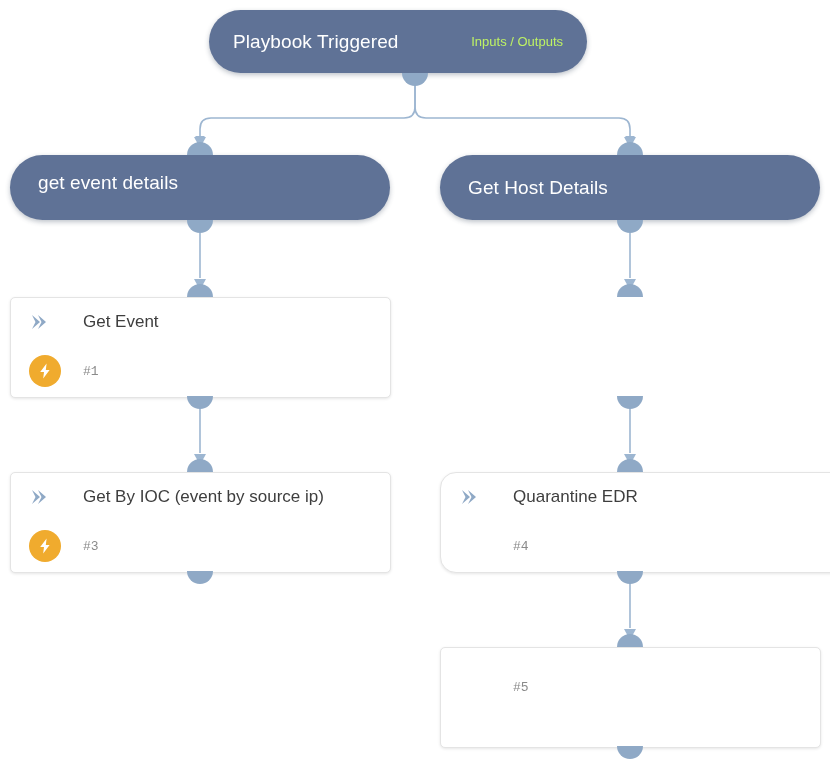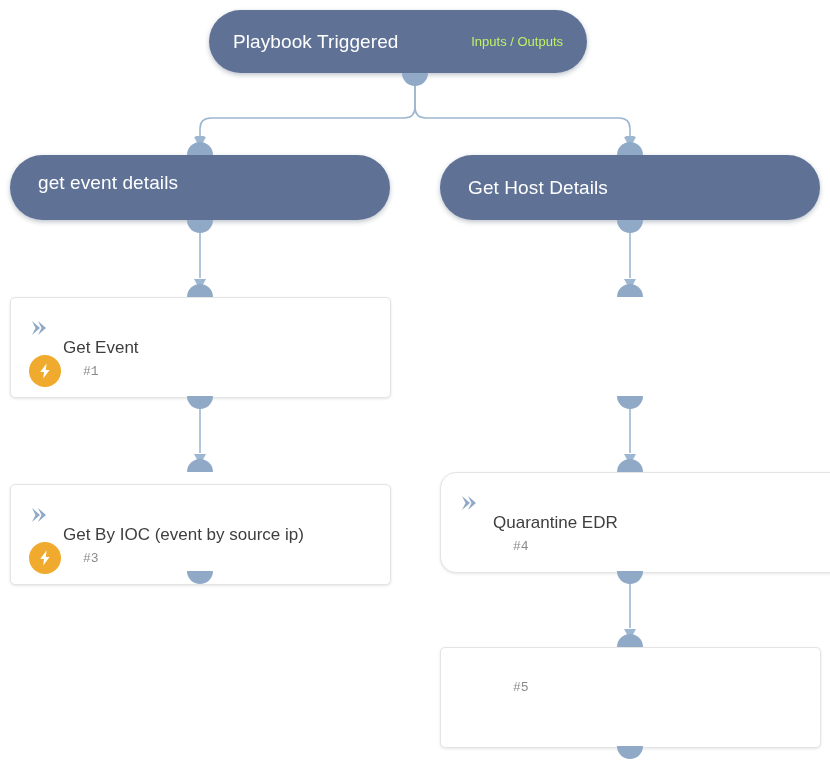--- a/index.html
+++ b/index.html
@@ -60,25 +60,24 @@
     position: absolute;
     background: #ffffff;
     border: 1px solid #e4e4e4;
     border-radius: 5px;
     box-shadow: 0 1px 3px rgba(0,0,0,0.10);
     box-sizing: border-box;
     z-index: 3;
   }
   .card-head {
     display: flex;
-    align-items: flex-start;
+    align-items: flex-end;
     padding: 20px 0 0 18px;
     height: 34px;
     box-sizing: border-box;
-    flex-direction: column;
   }
   .chev {
     width: 20px;
     height: 20px;
     flex: 0 0 20px;
     display: block;
   }
   .card-title {
     margin-left: 34px;
     font-size: 17px;
@@ -201,21 +200,21 @@
       </span>
       <span class="card-num">#1</span>
     </div>
   </div>
   <div class="port bottom" style="left:187px; top:396px;"></div>
 
   <div class="port top" style="left:617px; top:284px;"></div>
   <div class="port bottom" style="left:617px; top:396px;"></div>
 
   <div class="port top" style="left:187px; top:459px;"></div>
-  <div class="card" style="left:10px; top:472px; width:381px; height:101px;margin-top:12px;">
+  <div class="card" style="left:10px; top:472px; width:381px; height:101px;">
     <div class="card-head">
       <svg class="chev" viewBox="0 0 20 20">
         <path d="M3,3 L11,10 L3,17 L6.5,10 Z" fill="#8fa9c6"></path>
         <path d="M9,3 L17,10 L9,17 L12.5,10 Z" fill="#8fa9c6"></path>
       </svg>
       <span class="card-title">Get By IOC (event by source ip)</span>
     </div>
     <div class="card-foot">
       <span class="bolt">
         <svg width="18" height="18" viewBox="0 0 18 18">

